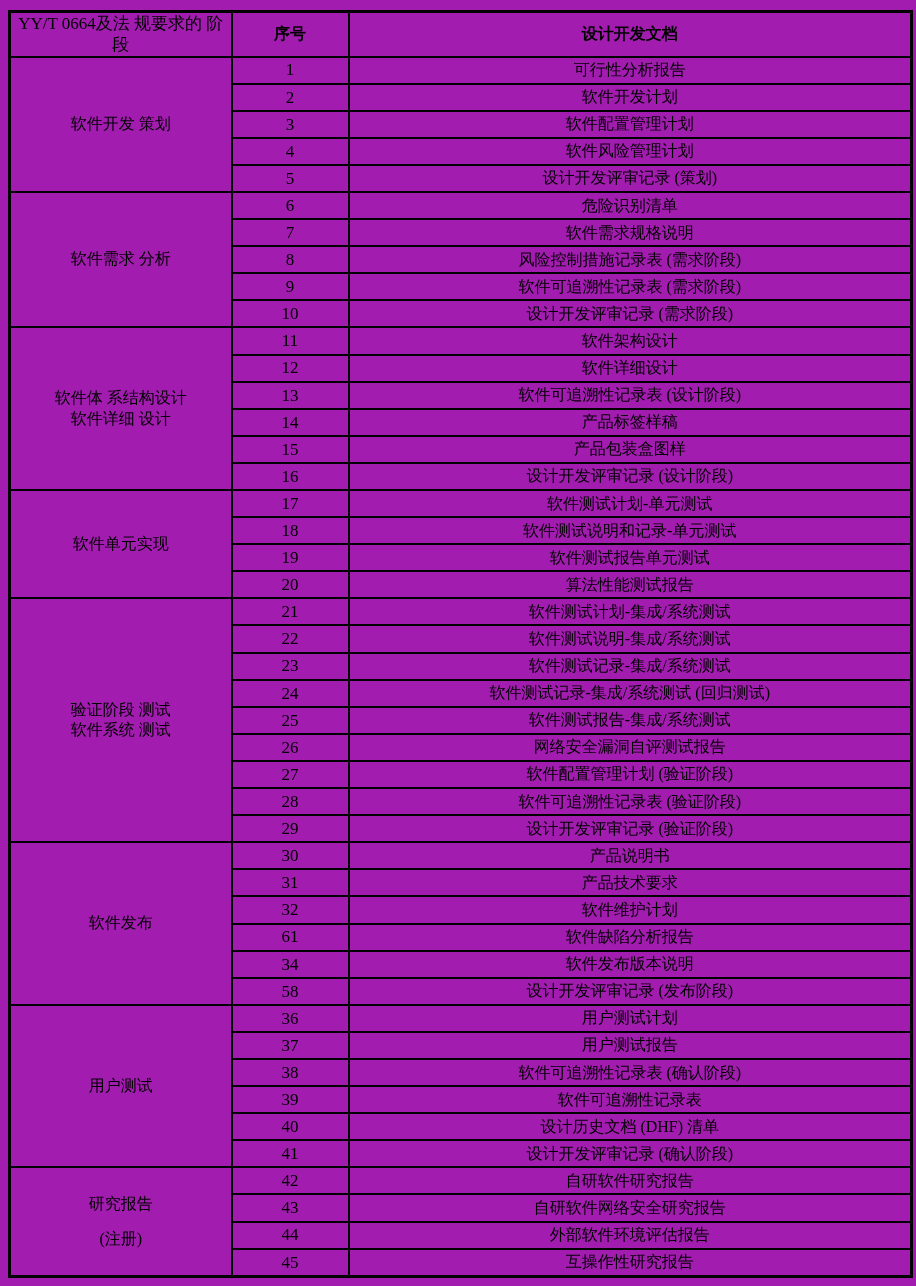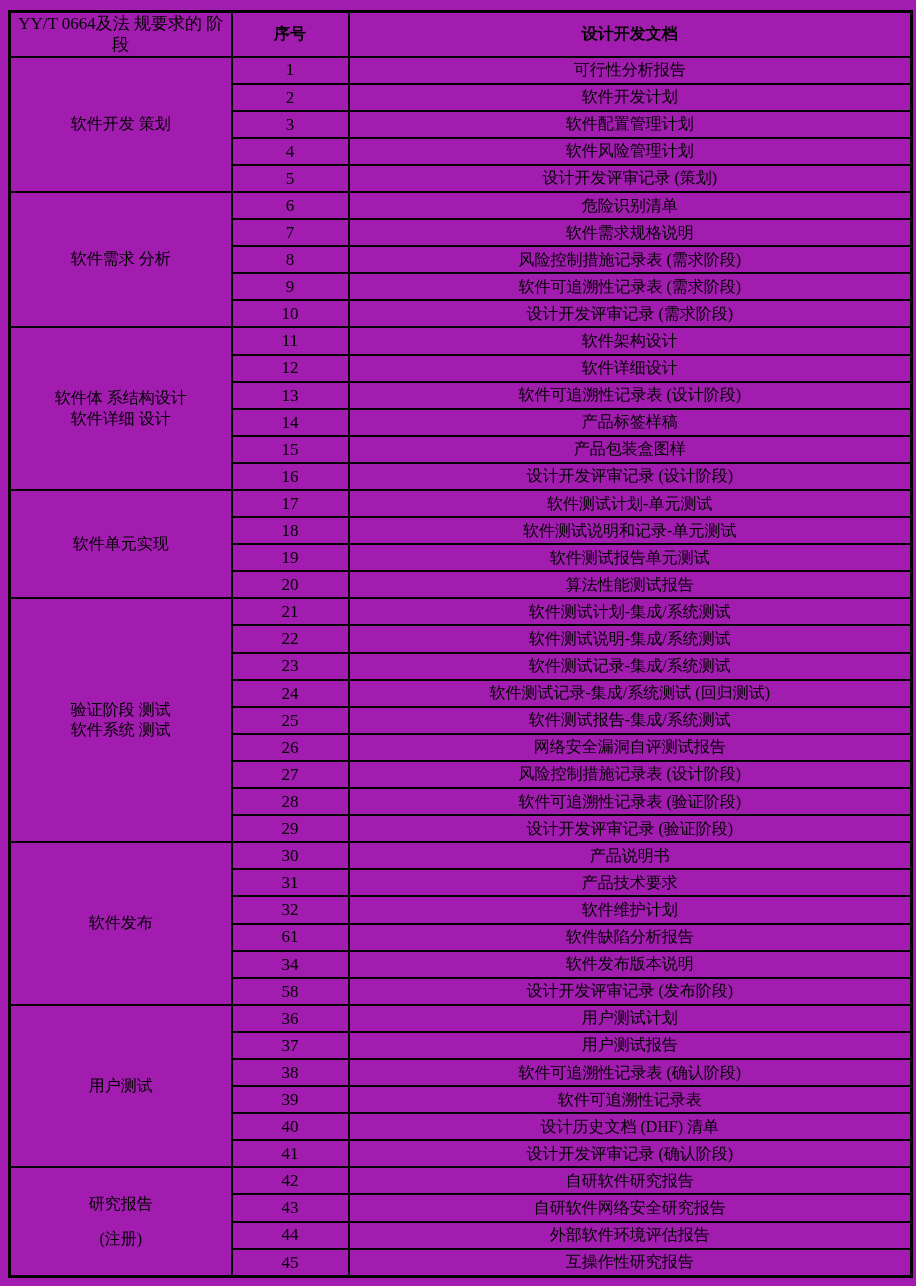--- a/index.html
+++ b/index.html
@@ -200,21 +200,21 @@
         <tr>
           <td class="no">25</td>
           <td class="doc">软件测试报告-集成/系统测试</td>
         </tr>
         <tr>
           <td class="no">26</td>
           <td class="doc">网络安全漏洞自评测试报告</td>
         </tr>
         <tr>
           <td class="no">27</td>
-          <td class="doc">风险控制措施记录表 (设计阶段)</td>
+          <td class="doc">软件配置管理计划 (验证阶段)</td>
         </tr>
         <tr>
           <td class="no">28</td>
           <td class="doc">软件可追溯性记录表 (验证阶段)</td>
         </tr>
         <tr>
           <td class="no">29</td>
           <td class="doc">设计开发评审记录 (验证阶段)</td>
         </tr>
         <tr>

